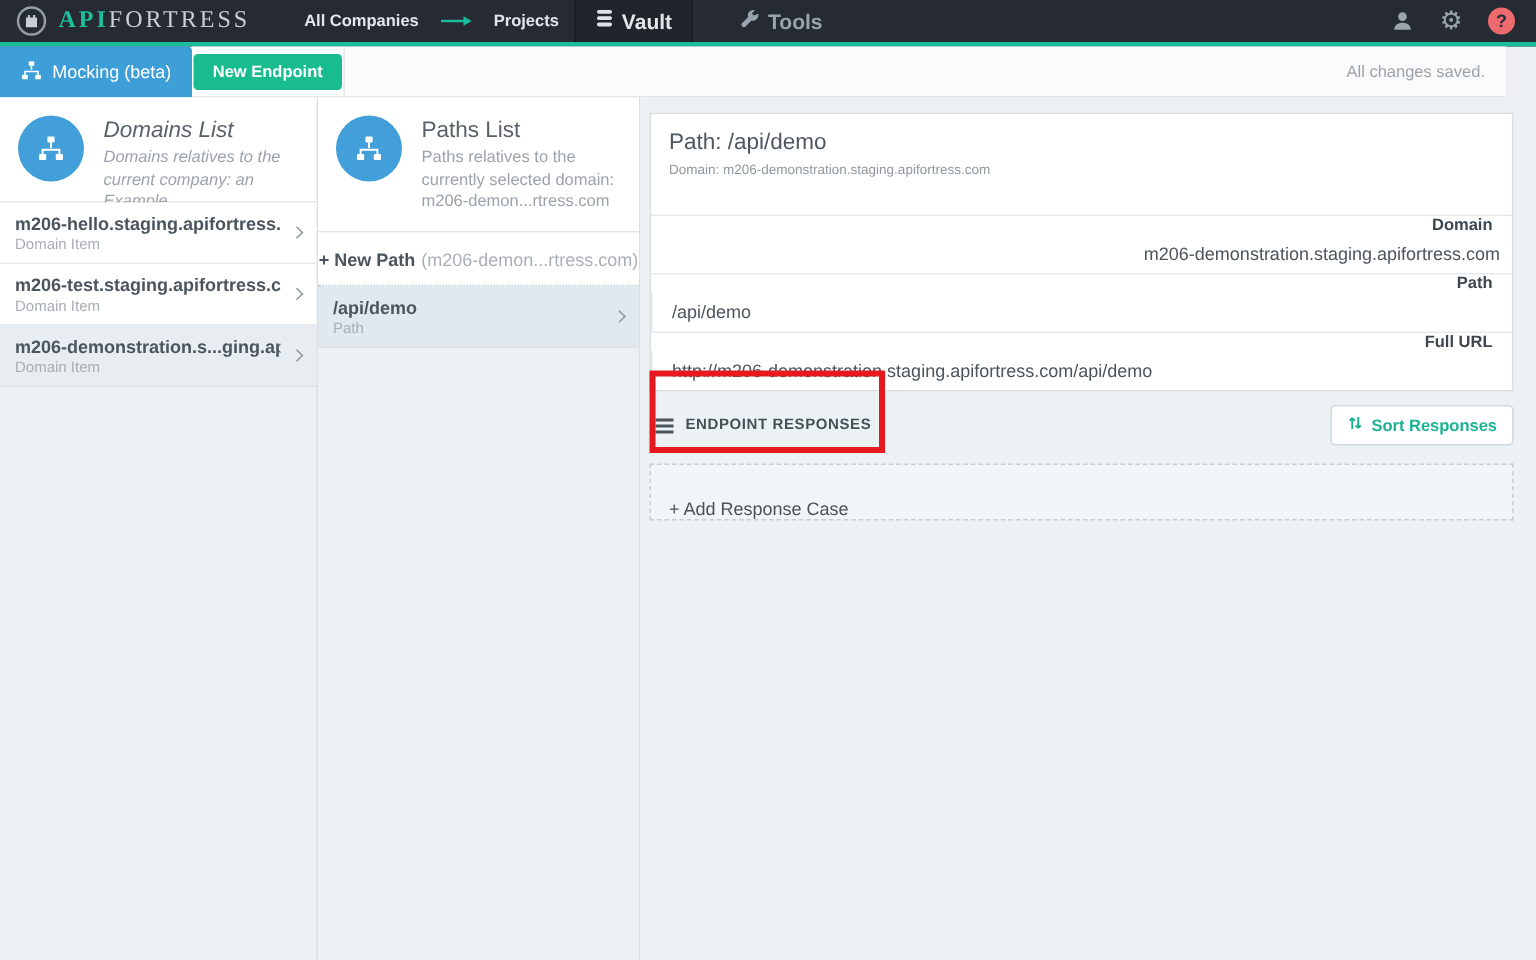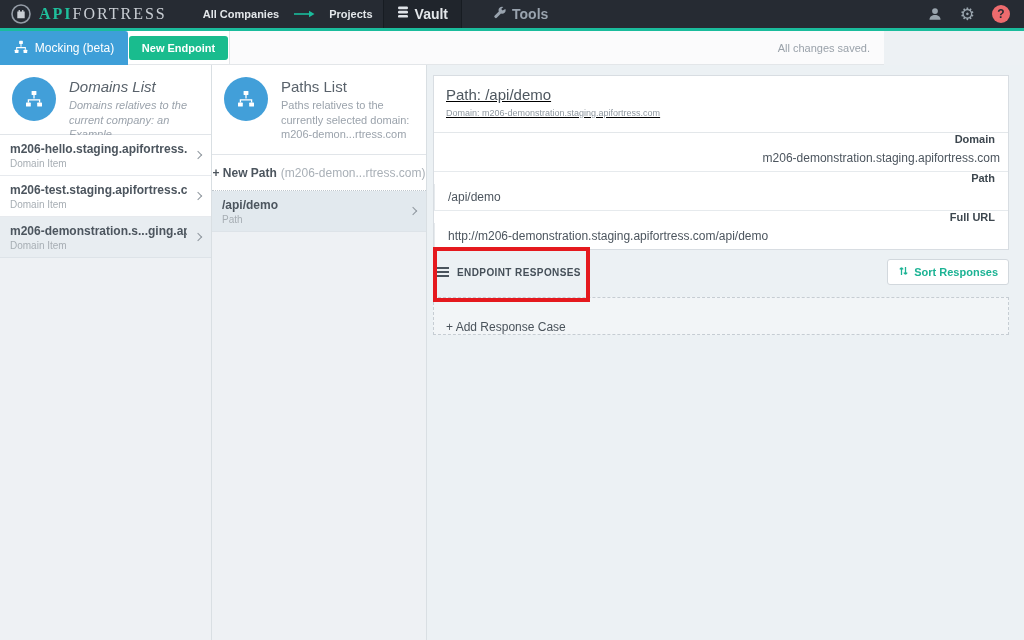--- a/index.html
+++ b/index.html
@@ -25,21 +25,21 @@
   .nav-seg.dark { background:#20252c; border-left:1px solid #171c22; border-right:1px solid #171c22; }
   .nav-seg.muted { color:#99a3ae; margin-left:18px; }
   .nav-right { margin-left:auto; display:flex; align-items:center; gap:17px; margin-right:14px; }
   .icon-btn { display:flex; align-items:center; cursor:pointer; }
   .gear-glyph { font-family:"DejaVu Sans", sans-serif; font-size:17px; color:#9aa5ae; line-height:1; }
   .help-circle { width:18px; height:18px; border-radius:50%; background:#ed6b6e;
                  display:flex; align-items:center; justify-content:center;
                  color:#262b33; font-size:12px; font-weight:bold; cursor:pointer; }
 
   
-  .toolbar { position:absolute; left:0; top:31px; width:884px; height:34px; display:flex; }
+  .toolbar { position:absolute; left:0; top:31px; width:1004px; height:34px; display:flex; }
   .tab-mocking { width:128px; height:34px; background:#3e9fd8; color:#fff; font-size:12px;
                  display:flex; align-items:center; justify-content:center; gap:7px;
                  border-top-right-radius:3px; cursor:pointer; }
   .toolbar-white { width:102px; height:34px; background:#fff; border-bottom:1px solid #e3e6e9;
                    display:flex; align-items:center; justify-content:center;
                    border-right:1px solid #e3e6e9; }
   .btn-green { background:#19bc8e; color:#fff; border:none; border-radius:3px;
                font-size:11px; font-weight:bold; padding:6px 13px; cursor:pointer;
                font-family:"Liberation Sans", sans-serif; }
   .toolbar-rest { flex:1; background:#fbfbfc; border-bottom:1px solid #e3e6e9;
@@ -77,21 +77,21 @@
   .list-item.selected { background:#e8edf1; border-bottom:1px solid #dde3e8; }
   .col-paths .list-item.selected { background:#e2e9ee; }
   .chev { position:absolute; right:10px; top:50%; width:6px; height:6px;
           border-right:1.6px solid #8f979e; border-bottom:1.6px solid #8f979e;
           transform:translateY(-50%) rotate(-45deg); }
 
   
   .detail { position:absolute; left:427px; top:0; width:597px; height:575px;
             padding:10px 15px 0 6px; background:#ecf1f4; }
   .detail-card { background:#fff; border:1px solid #d8dde2; }
-  .card-head { padding:10px 12px 14px; border-bottom:1px solid #e3e7ea;text-decoration:underline; }
+  .card-head { padding:10px 12px 25px; border-bottom:1px solid #e3e7ea; }
   .card-title { font-size:15px; color:#4e575f; font-weight:normal; }
   .card-subtitle { font-size:9px; color:#8f98a0; margin-top:5px; }
   .frow { display:flex; align-items:flex-end; min-height:27px; border-bottom:1px solid #e6eaed;flex-direction:column; }
   .frow:last-child { border-bottom:none; min-height:29px; }
   .flabel { width:118px; min-width:118px; text-align:right; padding-right:13px;
             font-size:11px; font-weight:bold; color:#3d474f; }
   .fvalue { flex:1; padding:6px 8px 6px 13px; font-size:12px; color:#4c555e; }
   .fvalue.boxed { border-left:1px solid #e6eaed; align-self:stretch; display:flex; align-items:center; }
   .btn-outline { background:#fff; border:1px solid #d2d8dd; border-radius:3px;
                  color:#1cb394; font-size:11px; font-weight:bold; padding:5px 10px;

